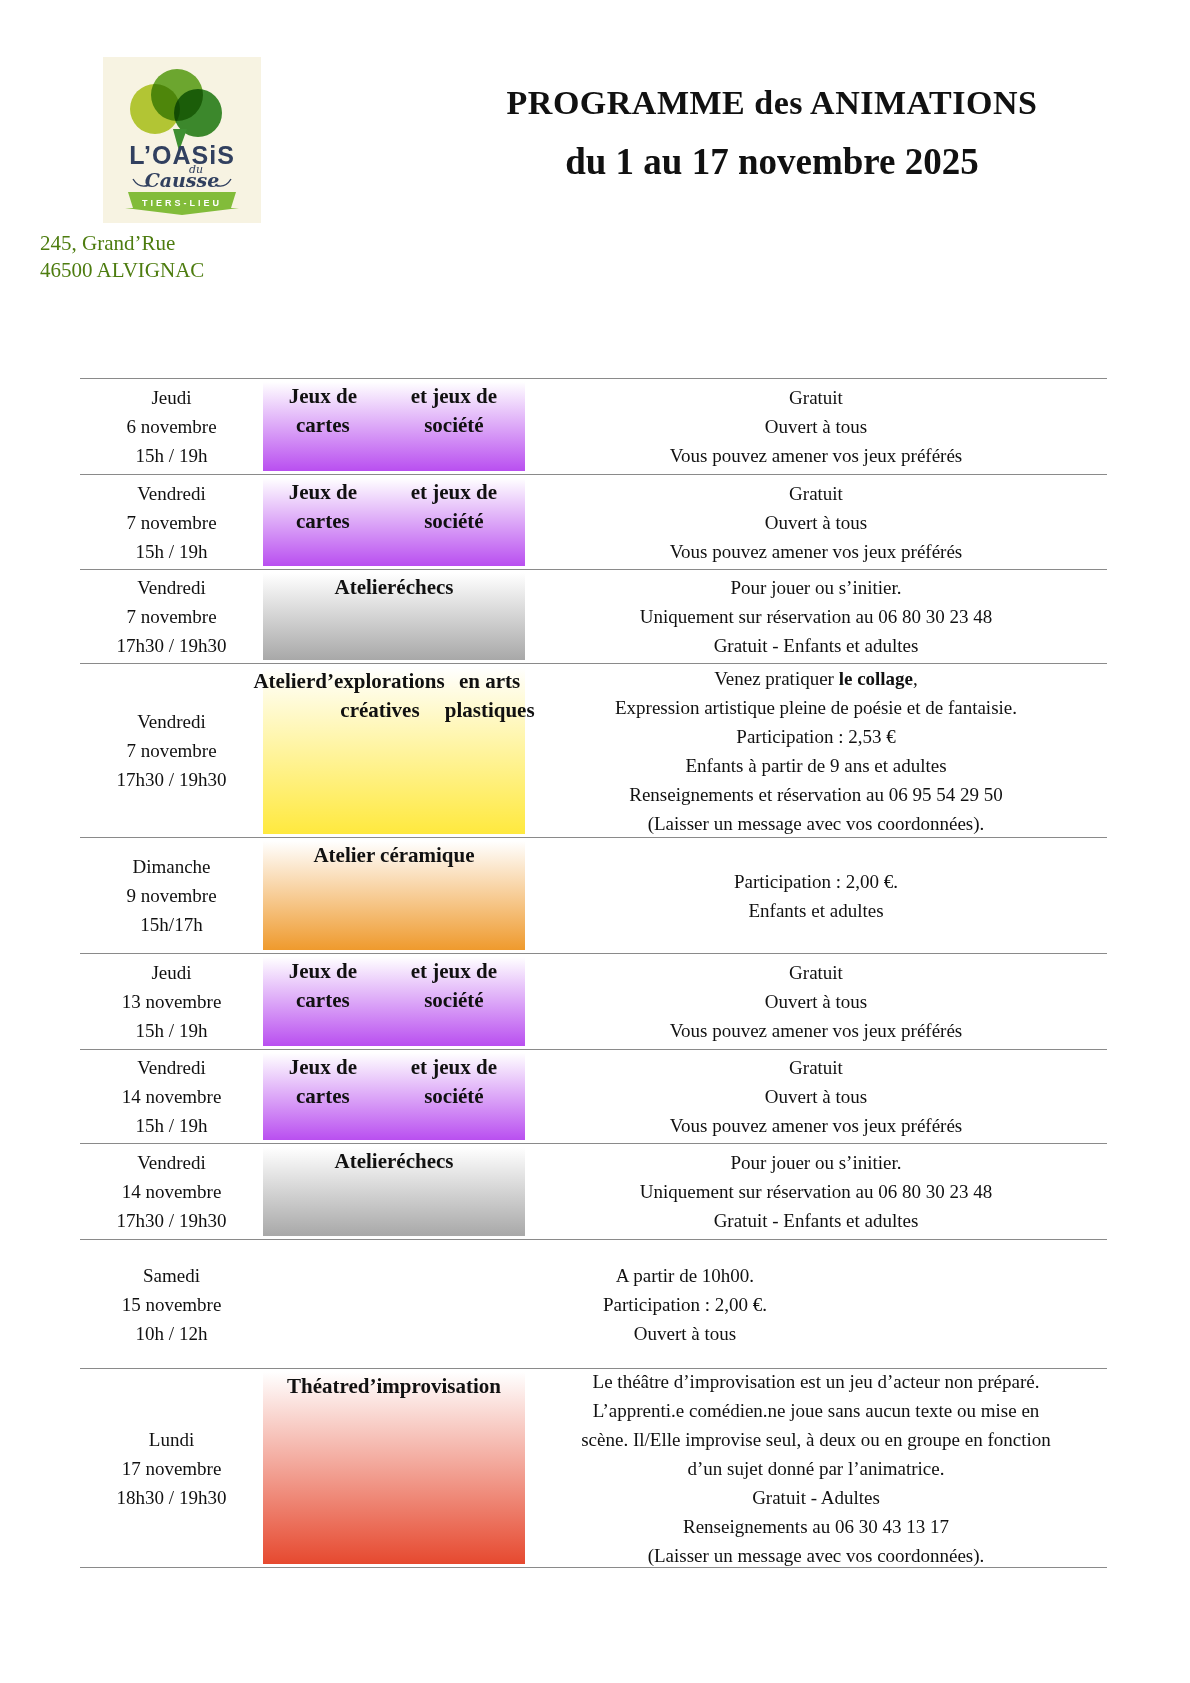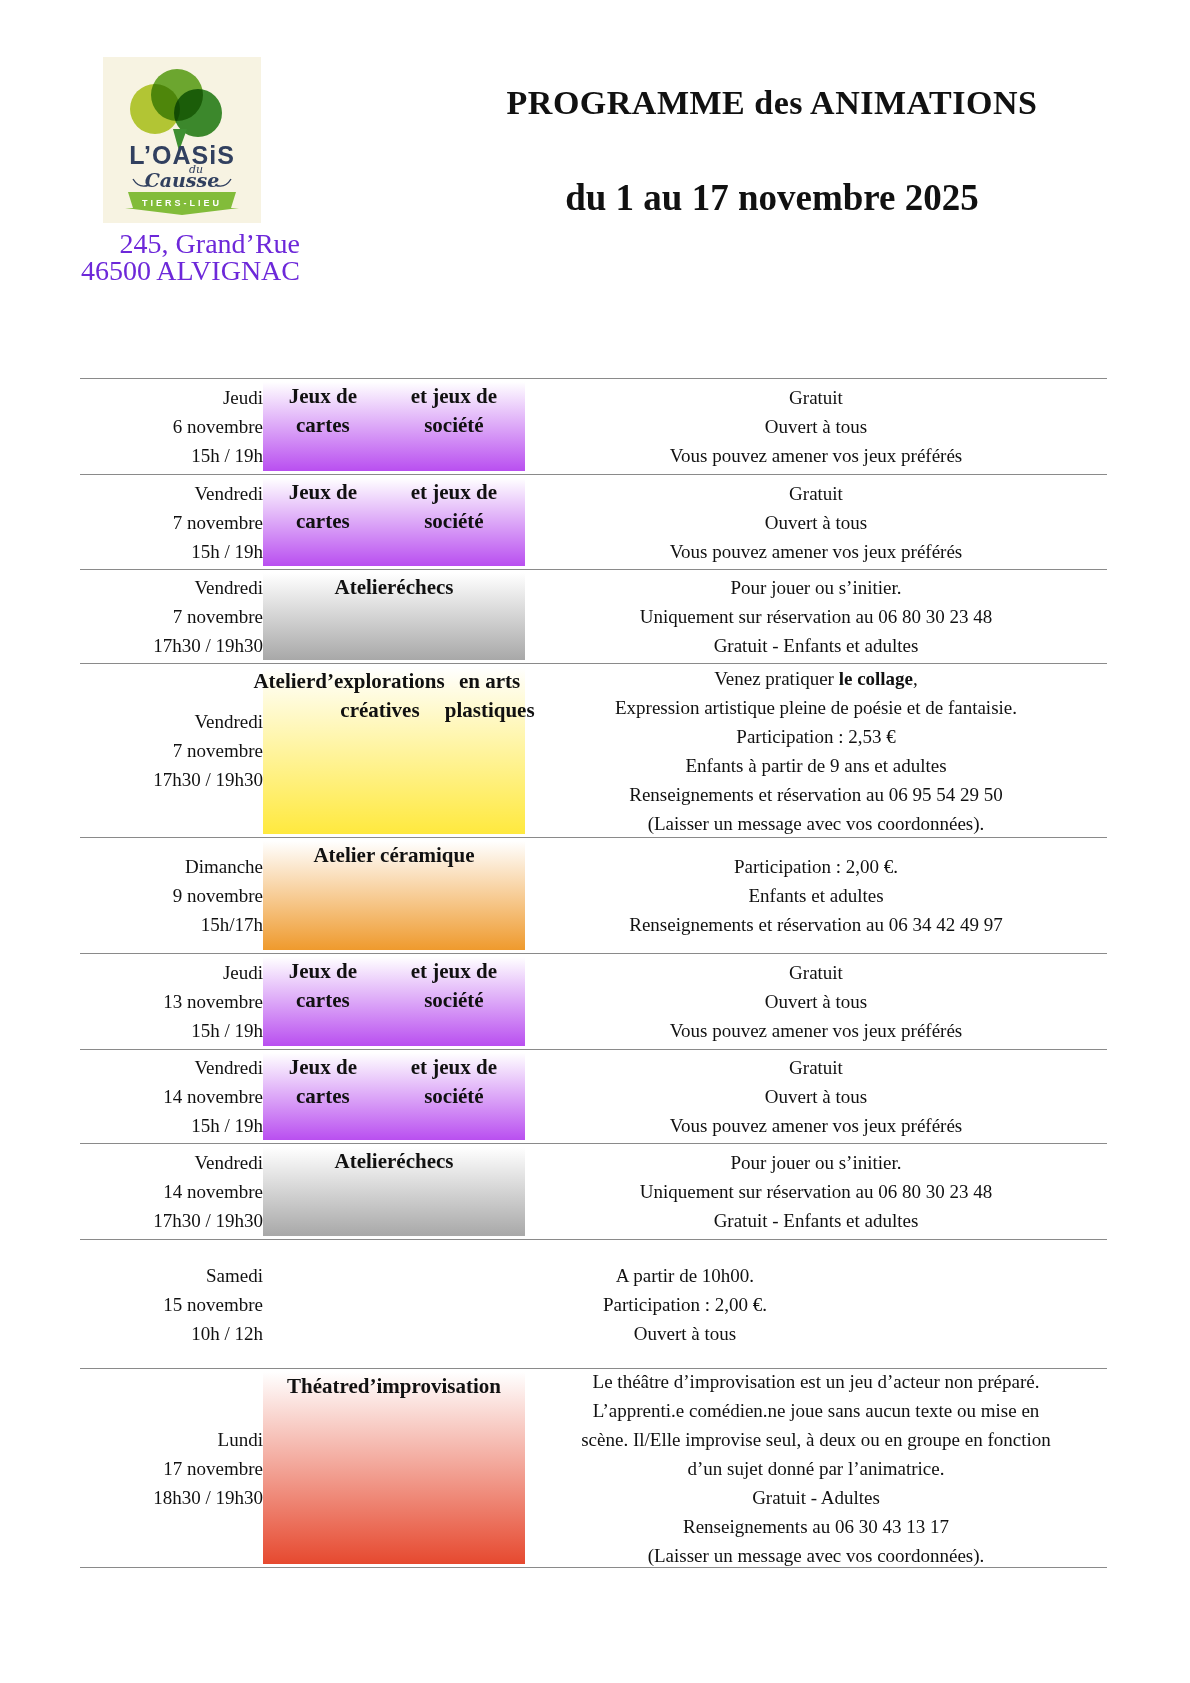--- a/index.html
+++ b/index.html
@@ -4,40 +4,40 @@
 <style>
   html,body{margin:0;padding:0;}
   body{
     width:1190px;height:1683px;position:relative;background:#ffffff;
     font-family:"Liberation Serif","DejaVu Serif",serif;color:#111;
     overflow:hidden;
   }
   
   .logo-box{position:absolute;left:103px;top:57px;width:138px;height:166px;}
   .address{
-    position:absolute;left:40px;top:230px;width:260px;text-align:right;
-    font-size:28px;line-height:27px;color:#6d28d9;
+    position:absolute;left:40px;top:230px;width:260px;text-align:left;
+    font-size:21px;line-height:27px;color:#4d7c0f;
   }
   .header{
     position:absolute;left:412px;top:84px;width:720px;text-align:center;
   }
   .header .title{font-size:34px;font-weight:bold;letter-spacing:.5px;}
-  .header .subtitle{font-size:37px;font-weight:bold;margin-top:54px;}
+  .header .subtitle{font-size:37px;font-weight:bold;margin-top:18px;}
   
   .table{
     position:absolute;left:80px;top:378px;width:1027px;
     border-bottom:1px solid #8a8a8a;
   }
   .row{
     display:flex;align-items:stretch;box-sizing:border-box;
     border-top:1px solid #8a8a8a;
   }
   .cell{display:flex;flex-direction:column;justify-content:center;
     text-align:center;font-size:19px;line-height:29px;}
-  .cell.date{width:183px;flex:0 0 183px;align-items:flex-end;}
+  .cell.date{width:183px;flex:0 0 183px;}
   .cell.actwrap{width:262px;flex:0 0 262px;justify-content:stretch;}
   .act-block{
     flex:1;margin:3px 0;display:flex;flex-direction:row;justify-content:center;
     text-align:center;font-weight:bold;font-size:21px;line-height:29px;
   }
   .cell.det{flex:1;}
   .b{font-weight:bold;}
 </style>
 </head>
 <body>
@@ -156,21 +156,20 @@
         <div>15h/17h</div>
       </div>
       <div class="cell actwrap">
         <div class="act-block" style="background: linear-gradient(rgb(255, 255, 255) 0%, rgb(239, 154, 45) 100%);">
           <div>Atelier céramique</div>
         </div>
       </div>
       <div class="cell det">
         <div>Participation : 2,00 €.</div>
         <div>Enfants et adultes</div>
-        <div>Renseignements et réservation au 06 34 42 49 97</div>
       </div>
     </div>
     <div class="row" style="height: 96px; border-top-color: rgb(138, 138, 138);">
       <div class="cell date">
         <div>Jeudi</div>
         <div>13 novembre</div>
         <div>15h / 19h</div>
       </div>
       <div class="cell actwrap">
         <div class="act-block" style="background: linear-gradient(rgb(255, 255, 255) 0%, rgb(185, 79, 240) 100%);">

